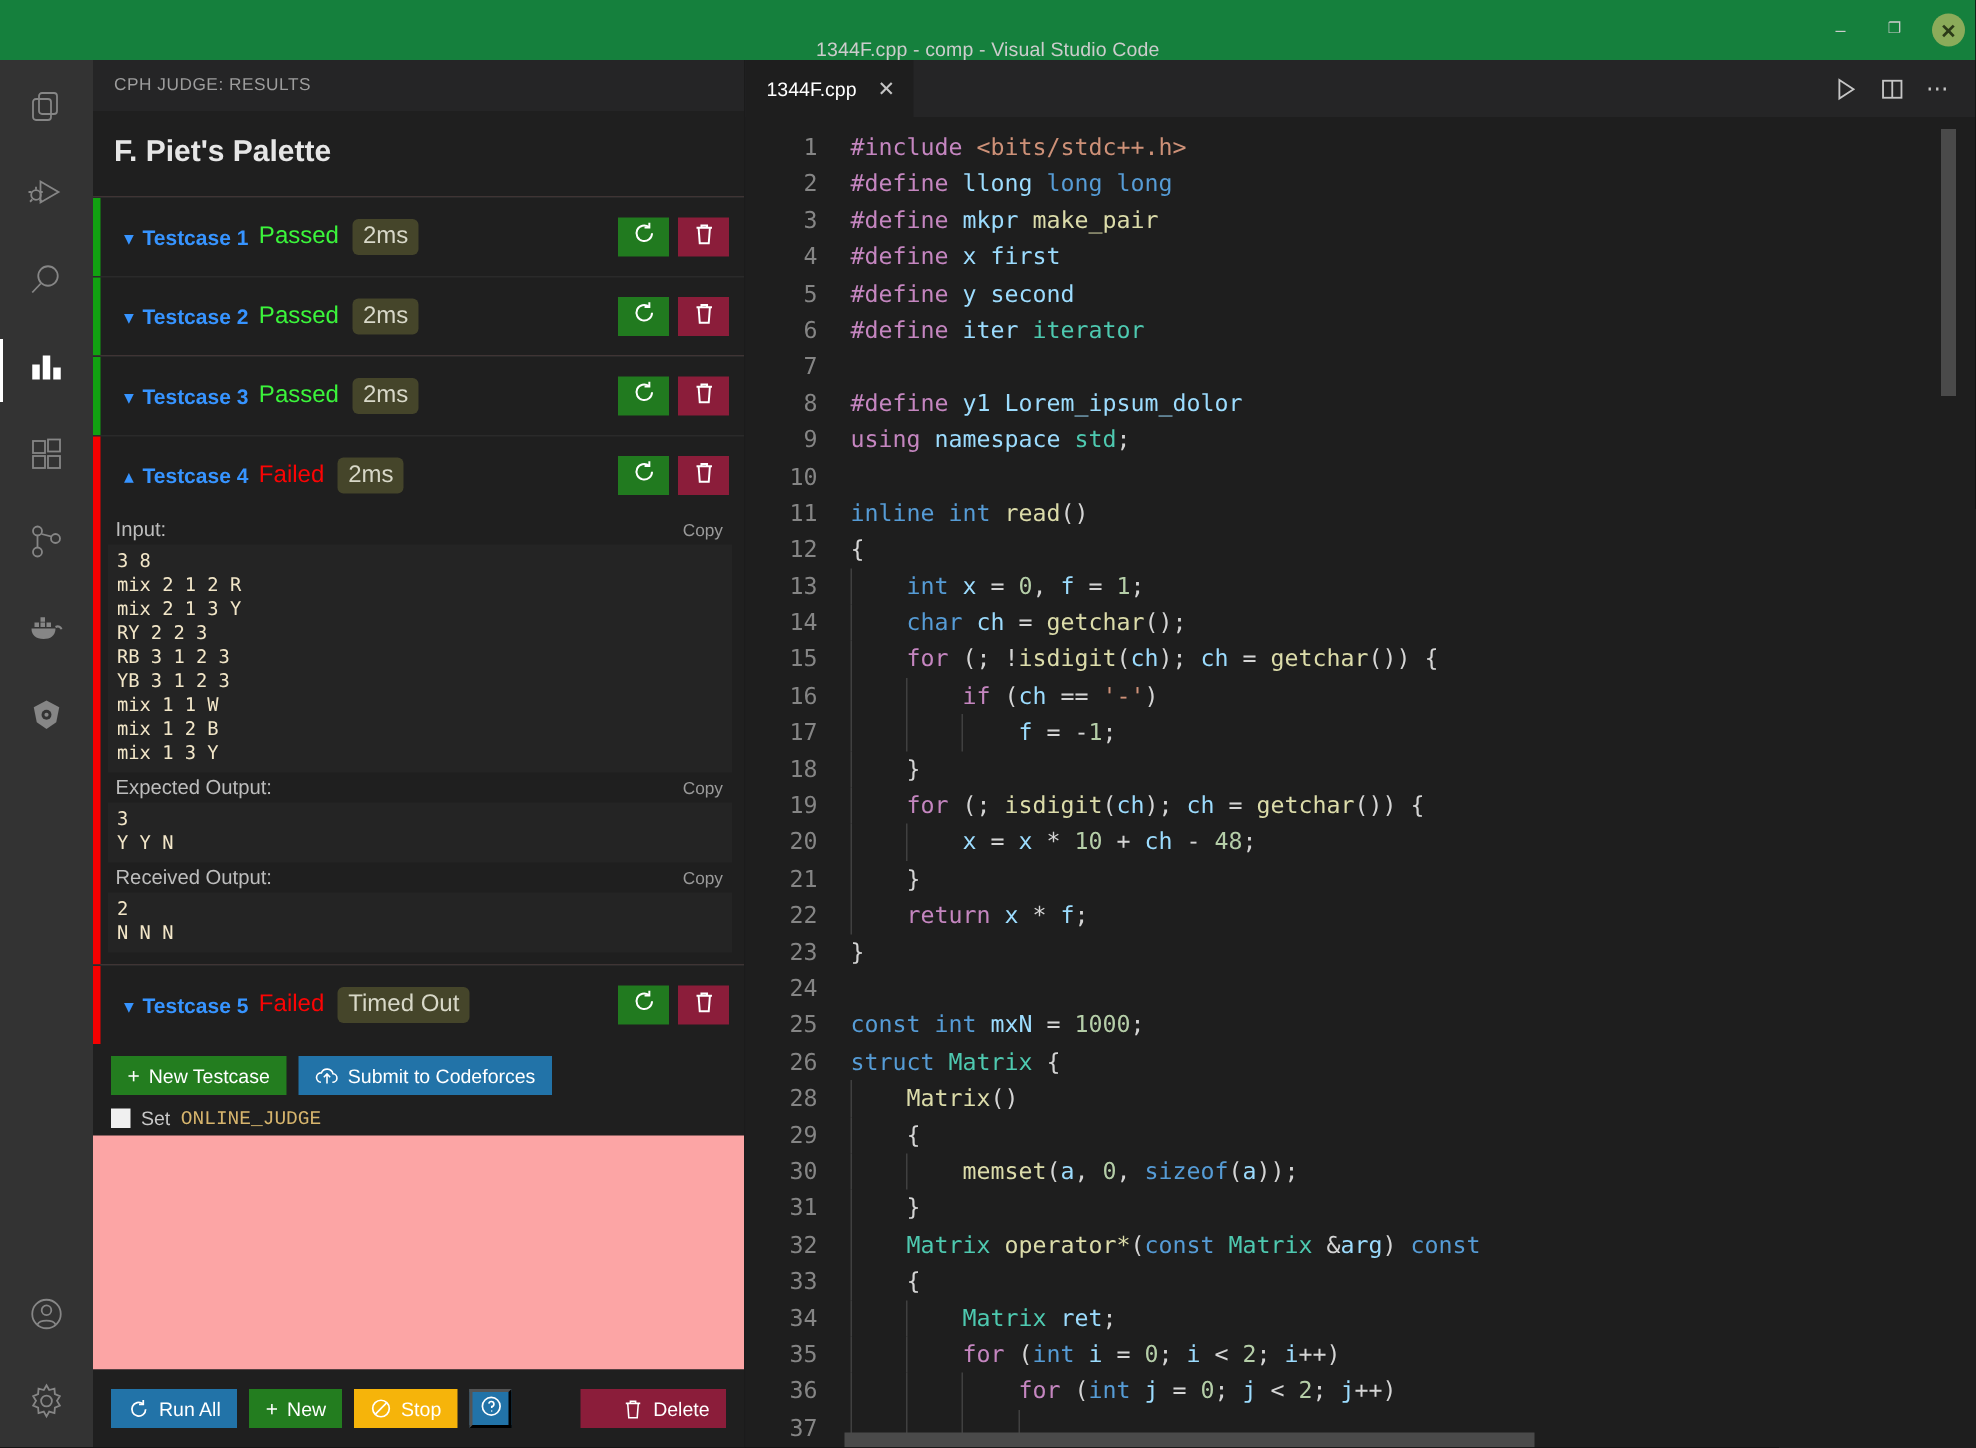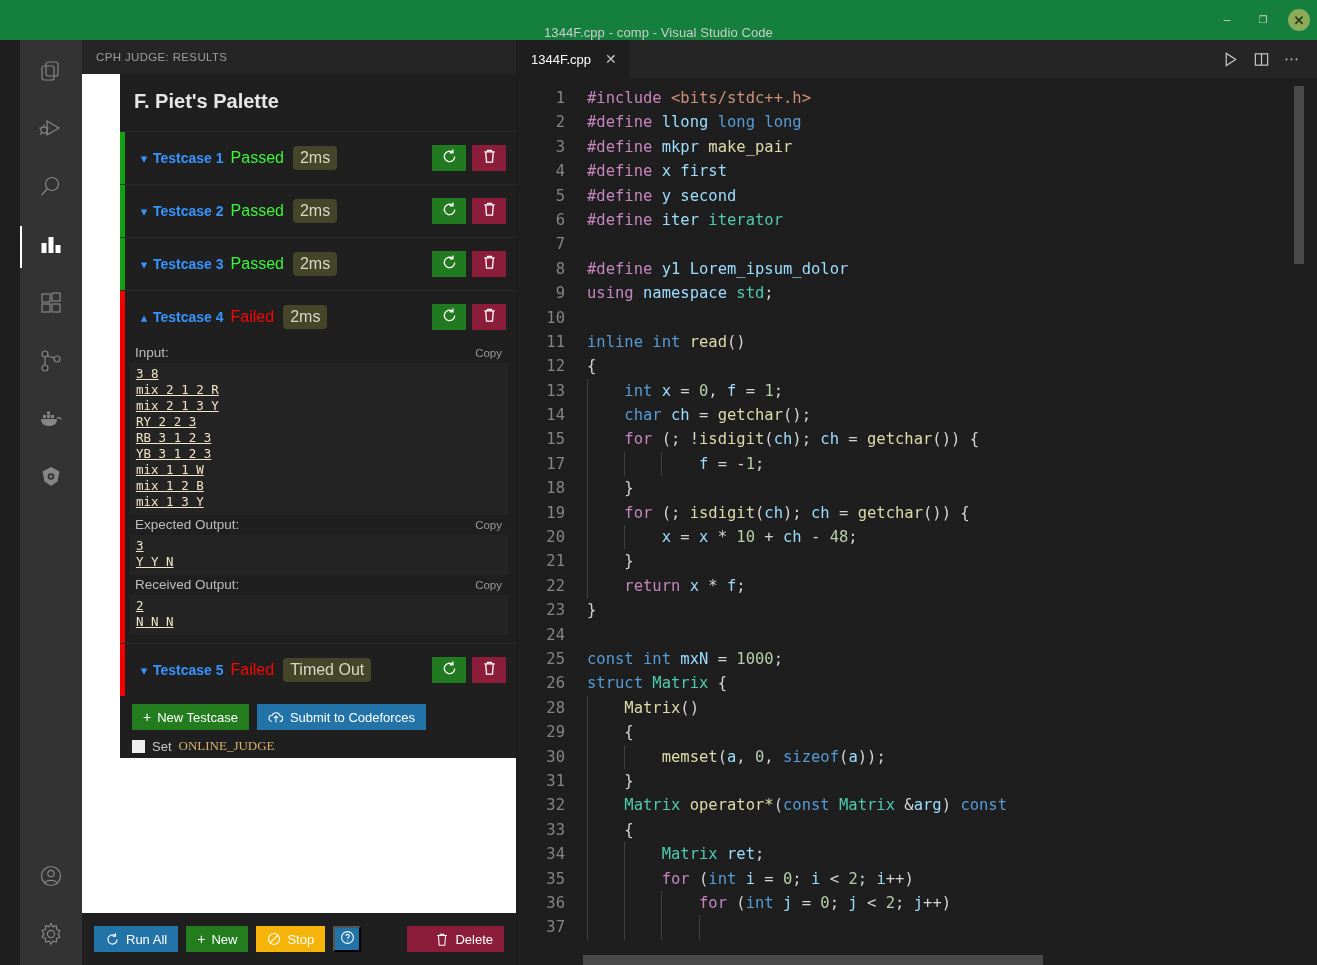--- a/index.html
+++ b/index.html
@@ -37,21 +37,21 @@
   }
   .win-btn .glyph { line-height: 1; }
   .close-hl {
     width: 22px; height: 22px; border-radius: 50%;
     background: #8bab5a;
     display: flex; align-items: center; justify-content: center;
     color: #2b3a18; font-size: 13px; font-weight: bold;
   }
 
   
-  .bodyrow { flex: 1 1 auto; display: flex; min-height: 0; margin-left: 20px; }
+  .bodyrow { flex: 1 1 auto; display: flex; min-height: 0; }
 
   
   .activitybar {
     width: 62px; flex: 0 0 62px;
     background: #333333;
     display: flex; flex-direction: column; align-items: center;
     padding-top: 4px;
   }
   .act-item {
     width: 62px; height: 58px;
@@ -73,21 +73,21 @@
     display: flex; flex-direction: column;
     min-height: 0;
     border-right: 1px solid #1b1b1b;
   }
   .sb-header {
     height: 34px; flex: 0 0 34px;
     display: flex; align-items: center;
     padding: 0 12px 0 14px;
     color: #9d9d9d; font-size: 11.5px; letter-spacing: .35px;
   }
-  .sb-scroll { flex: 1 1 auto; overflow: hidden; background: #ffffff; padding-left: 38px; }
+  .sb-scroll { flex: 1 1 auto; overflow: hidden; background: #fca5a5; }
   .prob-title {
     font-size: 20px; font-weight: bold; color: #e6e6e6;
     padding: 16px 14px 18px 14px;
     background: #1f1f1f;
   }
 
   
   .tc {
     position: relative;
     border-top: 1px solid #2a2a2a;
@@ -131,40 +131,39 @@
   }
   .io-label { color: #bdbdbd; font-size: 13.5px; }
   .io-copy { margin-left: auto; color: #9a9a9a; font-size: 11.5px; }
   .io-box {
     background: #242424;
     color: #f2e6c8;
     font-family: "DejaVu Sans Mono", monospace;
     font-size: 12.5px; line-height: 16px;
     padding: 3px 6px 5px 6px;
     white-space: pre;
-    text-decoration: underline;
   }
 
   
   .sb-actions { padding: 8px 12px 4px 12px; background: #1f1f1f; }
   .btn-row { display: flex; gap: 8px; align-items: center; }
   .btn {
     display: inline-flex; align-items: center; gap: 6px;
     height: 26px; padding: 0 11px;
     color: #fff; font-size: 13px; border: none; cursor: pointer;
   }
   .btn.green { background: #237d1f; }
   .btn.blue  { background: #2273a8; }
   .btn.yellow{ background: #f6b40a; color: #fff; }
   .btn.red   { background: #8b1d3a; padding-left: 28px; }
   .btn .ic { font-size: 14px; line-height: 1; display: inline-flex; }
   .oj-row { display: flex; align-items: center; gap: 7px; padding: 8px 0 0 0; }
   .oj-check { width: 13px; height: 13px; background: #f0f0f0; }
   .oj-text { color: #c8c8c8; font-size: 13px; }
-  .oj-var { color: #d7b56d; font-family: Liberation Serif, serif; font-size: 13px; }
+  .oj-var { color: #d7b56d; font-family: Liberation Mono, monospace; font-size: 13px; }
 
   
   .sb-bottom {
     flex: 0 0 52px; height: 52px;
     background: #1f1f1f;
     display: flex; align-items: center; padding: 0 12px;
     gap: 8px;
   }
   .sb-bottom .spacer { flex: 1 1 auto; }
   .icon-btn {
@@ -631,20 +630,21 @@
               <div class="cl"><span class="lnum">6</span><span class="ctext"><span class="k">#define</span><span class="pl"> </span><span class="id">iter</span><span class="pl"> </span><span class="ty">iterator</span></span></div>
               <div class="cl"><span class="lnum">7</span></div>
               <div class="cl"><span class="lnum">8</span><span class="ctext"><span class="k">#define</span><span class="pl"> </span><span class="id">y1</span><span class="pl"> </span><span class="id">Lorem_ipsum_dolor</span></span></div>
               <div class="cl"><span class="lnum">9</span><span class="ctext"><span class="k">using</span><span class="pl"> </span><span class="id">namespace</span><span class="pl"> </span><span class="ty">std</span><span class="pl">;</span></span></div>
               <div class="cl"><span class="lnum">10</span><span class="ctext"></span></div>
               <div class="cl"><span class="lnum">11</span><span class="ctext"><span class="kw">inline</span><span class="pl"> </span><span class="kw">int</span><span class="pl"> </span><span class="fn">read</span><span class="pl">()</span></span></div>
               <div class="cl"><span class="lnum">12</span><span class="ctext"><span class="pl">{</span></span></div>
               <div class="cl"><span class="lnum">13</span><span class="ctext"><span class="guide" style="left: 4px;"></span><span class="pl">    </span><span class="kw">int</span><span class="pl"> </span><span class="id">x</span><span class="pl"> = </span><span class="nu">0</span><span class="pl">, </span><span class="id">f</span><span class="pl"> = </span><span class="nu">1</span><span class="pl">;</span></span></div>
               <div class="cl"><span class="lnum">14</span><span class="ctext"><span class="guide" style="left: 4px;"></span><span class="pl">    </span><span class="kw">char</span><span class="pl"> </span><span class="id">ch</span><span class="pl"> = </span><span class="fn">getchar</span><span class="pl">();</span></span></div>
               <div class="cl"><span class="lnum">15</span><span class="ctext"><span class="guide" style="left: 4px;"></span><span class="pl">    </span><span class="k">for</span><span class="pl"> (; !</span><span class="fn">isdigit</span><span class="pl">(</span><span class="id">ch</span><span class="pl">); </span><span class="id">ch</span><span class="pl"> = </span><span class="fn">getchar</span><span class="pl">()) {</span></span></div>
+              <div class="cl"><span class="lnum">16</span><span class="ctext"><span class="guide" style="left: 4px;"></span><span class="guide" style="left: 41.2px;"></span><span class="pl">        </span><span class="k">if</span><span class="pl"> (</span><span class="id">ch</span><span class="pl"> == </span><span class="st">'-'</span><span class="pl">)</span></span></div>
               <div class="cl"><span class="lnum">17</span><span class="ctext"><span class="guide" style="left: 4px;"></span><span class="guide" style="left: 41.2px;"></span><span class="guide" style="left: 78.4px;"></span><span class="pl">            </span><span class="id">f</span><span class="pl"> = -</span><span class="nu">1</span><span class="pl">;</span></span></div>
               <div class="cl"><span class="lnum">18</span><span class="ctext"><span class="guide" style="left: 4px;"></span><span class="pl">    }</span></span></div>
               <div class="cl"><span class="lnum">19</span><span class="ctext"><span class="guide" style="left: 4px;"></span><span class="pl">    </span><span class="k">for</span><span class="pl"> (; </span><span class="fn">isdigit</span><span class="pl">(</span><span class="id">ch</span><span class="pl">); </span><span class="id">ch</span><span class="pl"> = </span><span class="fn">getchar</span><span class="pl">()) {</span></span></div>
               <div class="cl"><span class="lnum">20</span><span class="ctext"><span class="guide" style="left: 4px;"></span><span class="guide" style="left: 41.2px;"></span><span class="pl">        </span><span class="id">x</span><span class="pl"> = </span><span class="id">x</span><span class="pl"> * </span><span class="nu">10</span><span class="pl"> + </span><span class="id">ch</span><span class="pl"> - </span><span class="nu">48</span><span class="pl">;</span></span></div>
               <div class="cl"><span class="lnum">21</span><span class="ctext"><span class="guide" style="left: 4px;"></span><span class="pl">    }</span></span></div>
               <div class="cl"><span class="lnum">22</span><span class="ctext"><span class="guide" style="left: 4px;"></span><span class="pl">    </span><span class="k">return</span><span class="pl"> </span><span class="id">x</span><span class="pl"> * </span><span class="id">f</span><span class="pl">;</span></span></div>
               <div class="cl"><span class="lnum">23</span><span class="ctext"><span class="pl">}</span></span></div>
               <div class="cl"><span class="lnum">24</span><span class="ctext"></span></div>
               <div class="cl"><span class="lnum">25</span><span class="ctext"><span class="kw">const</span><span class="pl"> </span><span class="kw">int</span><span class="pl"> </span><span class="id">mxN</span><span class="pl"> = </span><span class="nu">1000</span><span class="pl">;</span></span></div>
               <div class="cl"><span class="lnum">26</span><span class="ctext"><span class="kw">struct</span><span class="pl"> </span><span class="ty">Matrix</span><span class="pl"> {</span></span></div>

